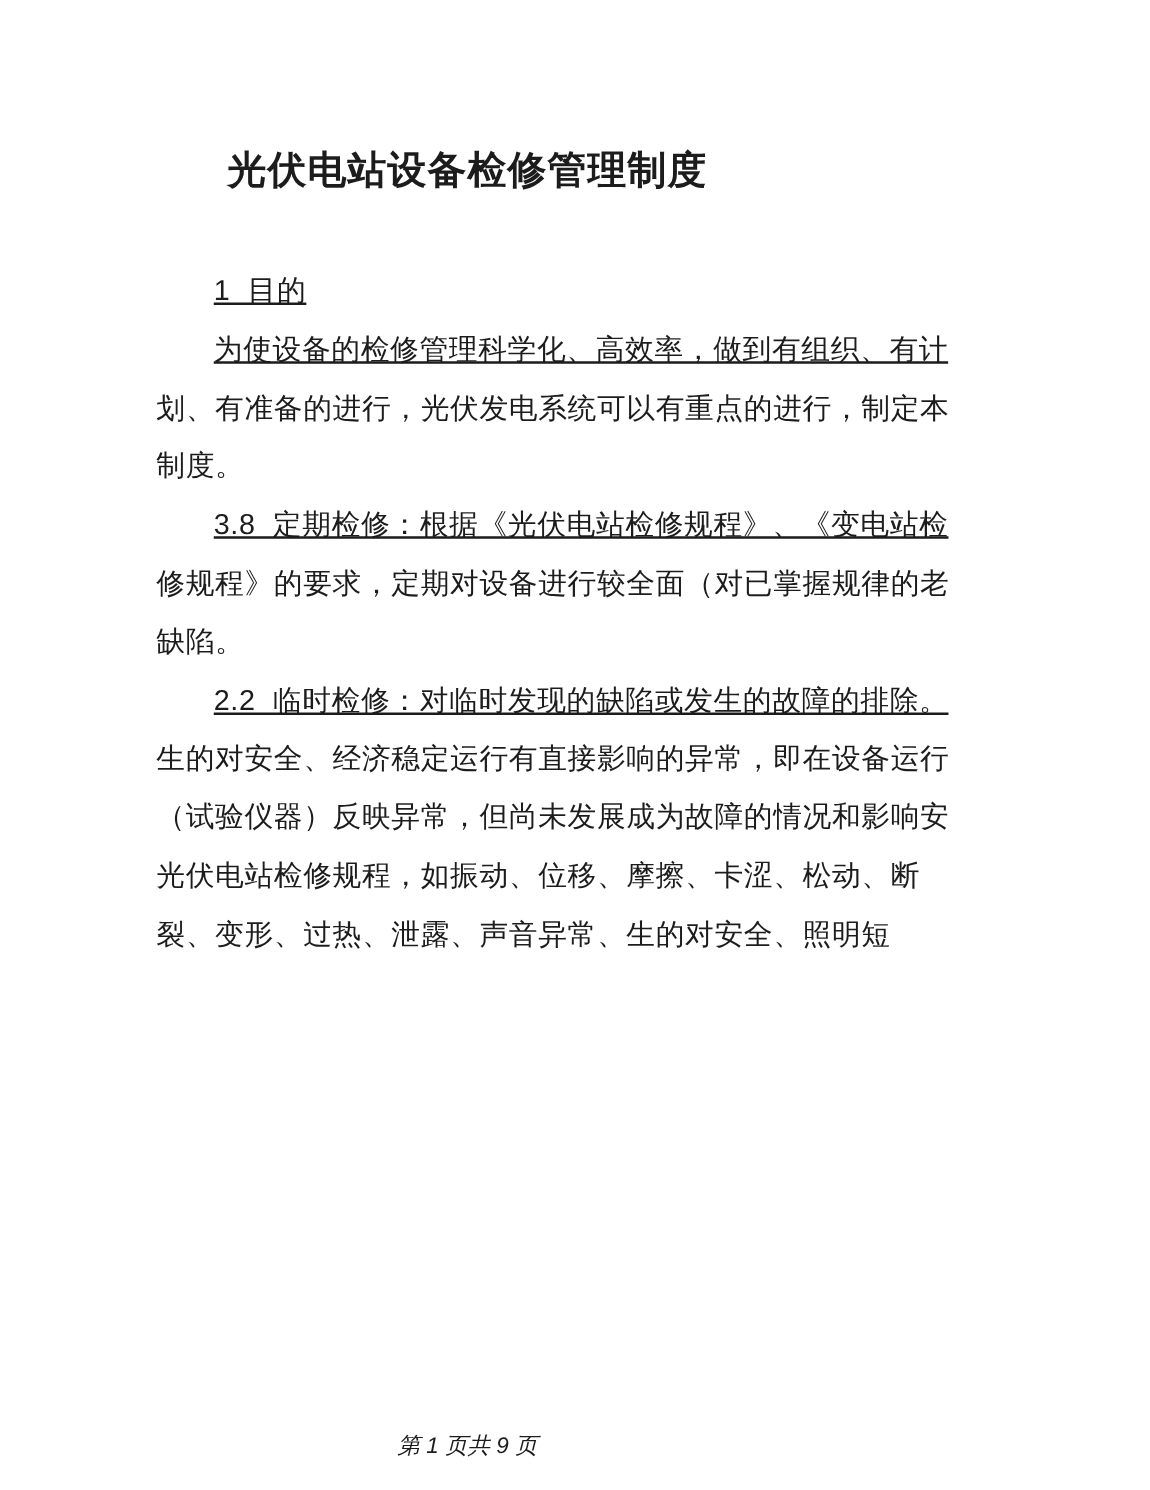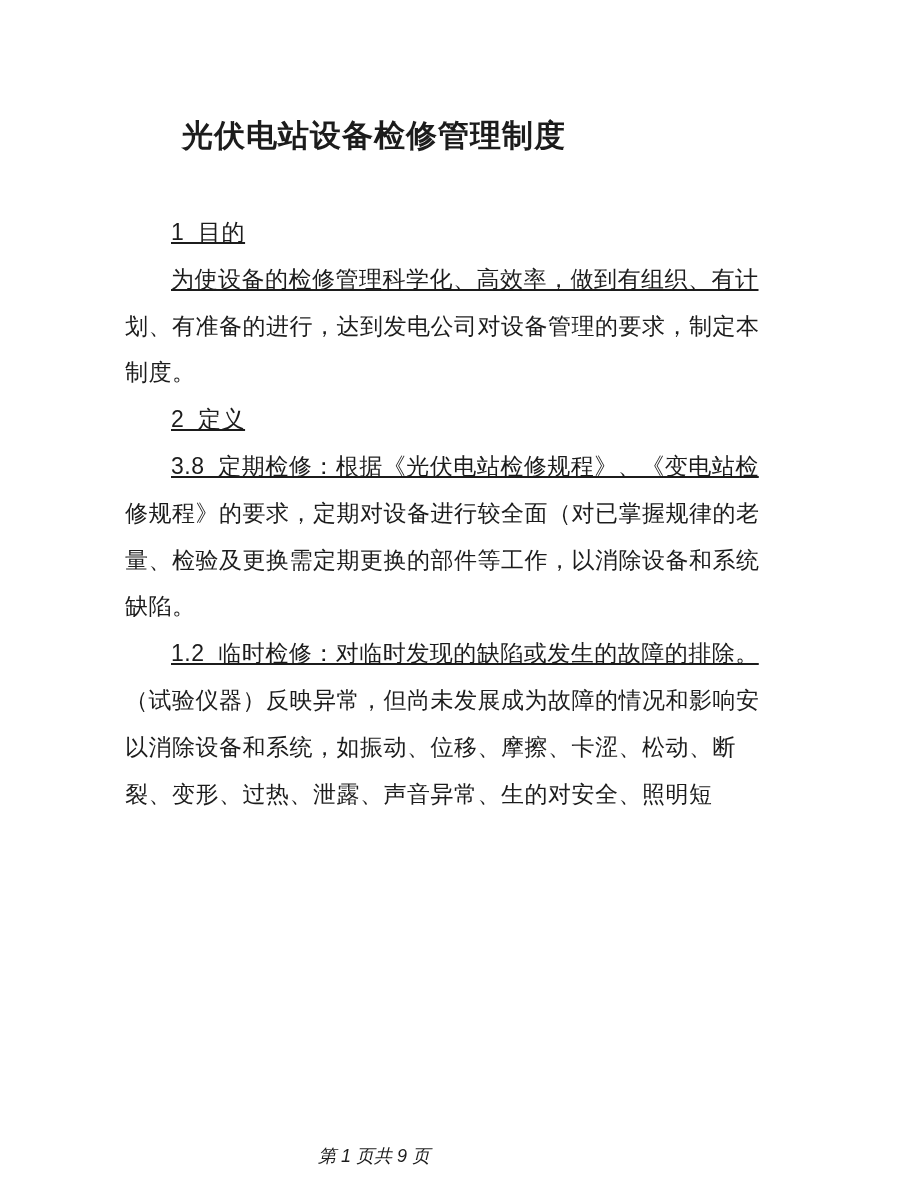--- a/index.html
+++ b/index.html
@@ -63,30 +63,29 @@
 </head>
 <body>
 
 <div class="page">
 
   <div class="doc-title">光伏电站设备检修管理制度</div>
 
   <div class="doc-body">
       <div class="line first">1  目的</div>
       <div class="line first">为使设备的检修管理科学化、高效率，做到有组织、有计</div>
-      <div class="line">划、有准备的进行，达到发电公司对设备管理的要求，制定本</div>
+      <div class="line">划、有准备的进行，光伏发电系统可以有重点的进行，制定本</div>
       <div class="line">制度。</div>
-      <div class="line first">2  定义</div>
       <div class="line first">3.8  定期检修：根据《光伏电站检修规程》、《变电站检</div>
       <div class="line">修规程》的要求，定期对设备进行较全面（对已掌握规律的老</div>
-      <div class="line">量、检验及更换需定期更换的部件等工作，以消除设备和系统</div>
       <div class="line">缺陷。</div>
-      <div class="line first">1.2  临时检修：对临时发现的缺陷或发生的故障的排除。</div>
+      <div class="line first">2.2  临时检修：对临时发现的缺陷或发生的故障的排除。</div>
+      <div class="line">生的对安全、经济稳定运行有直接影响的异常，即在设备运行</div>
       <div class="line">（试验仪器）反映异常，但尚未发展成为故障的情况和影响安</div>
-      <div class="line">以消除设备和系统，如振动、位移、摩擦、卡涩、松动、断</div>
+      <div class="line">光伏电站检修规程，如振动、位移、摩擦、卡涩、松动、断</div>
       <div class="line">裂、变形、过热、泄露、声音异常、生的对安全、照明短</div>
     </div>
 
   <div class="doc-footer">
     <span>第 1 页共 9 页</span>
   </div>
 
 </div>
 
 </body></html>

